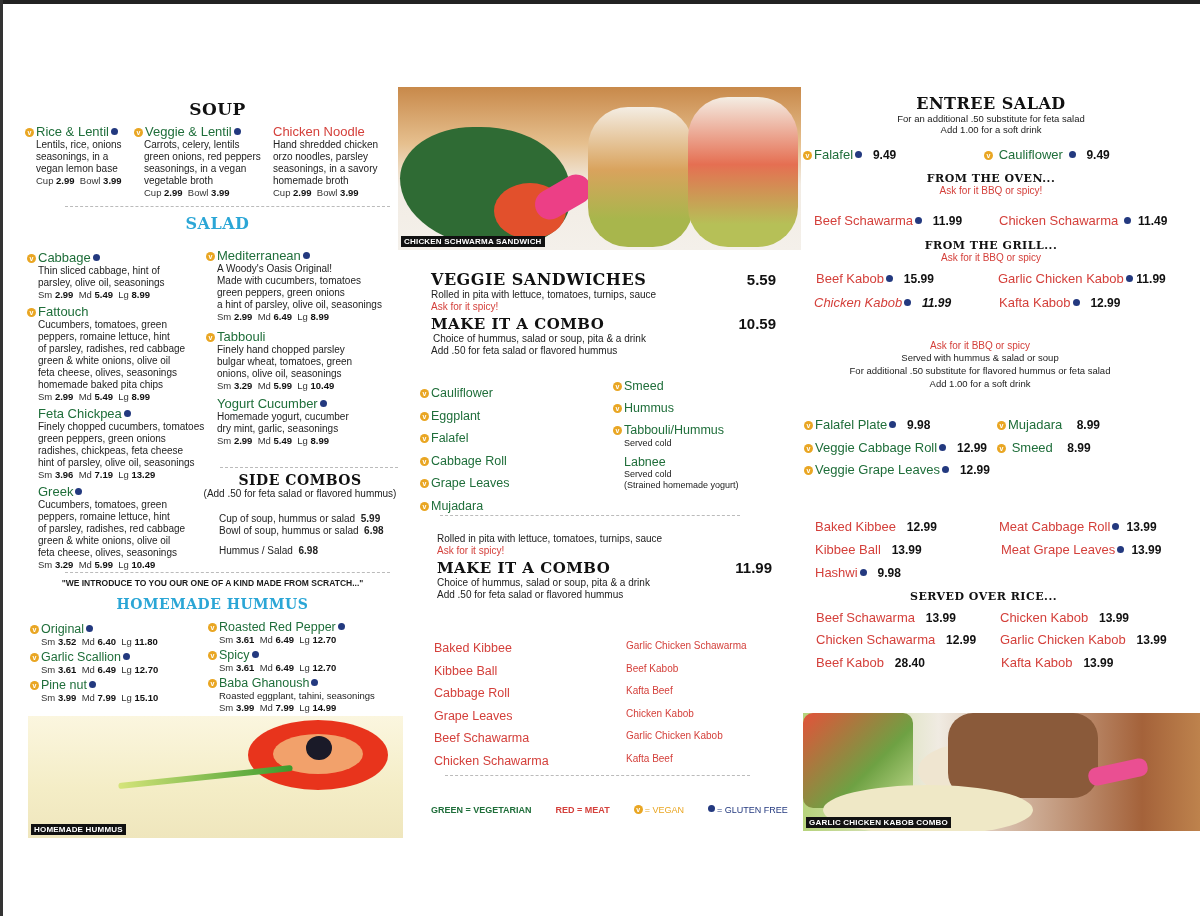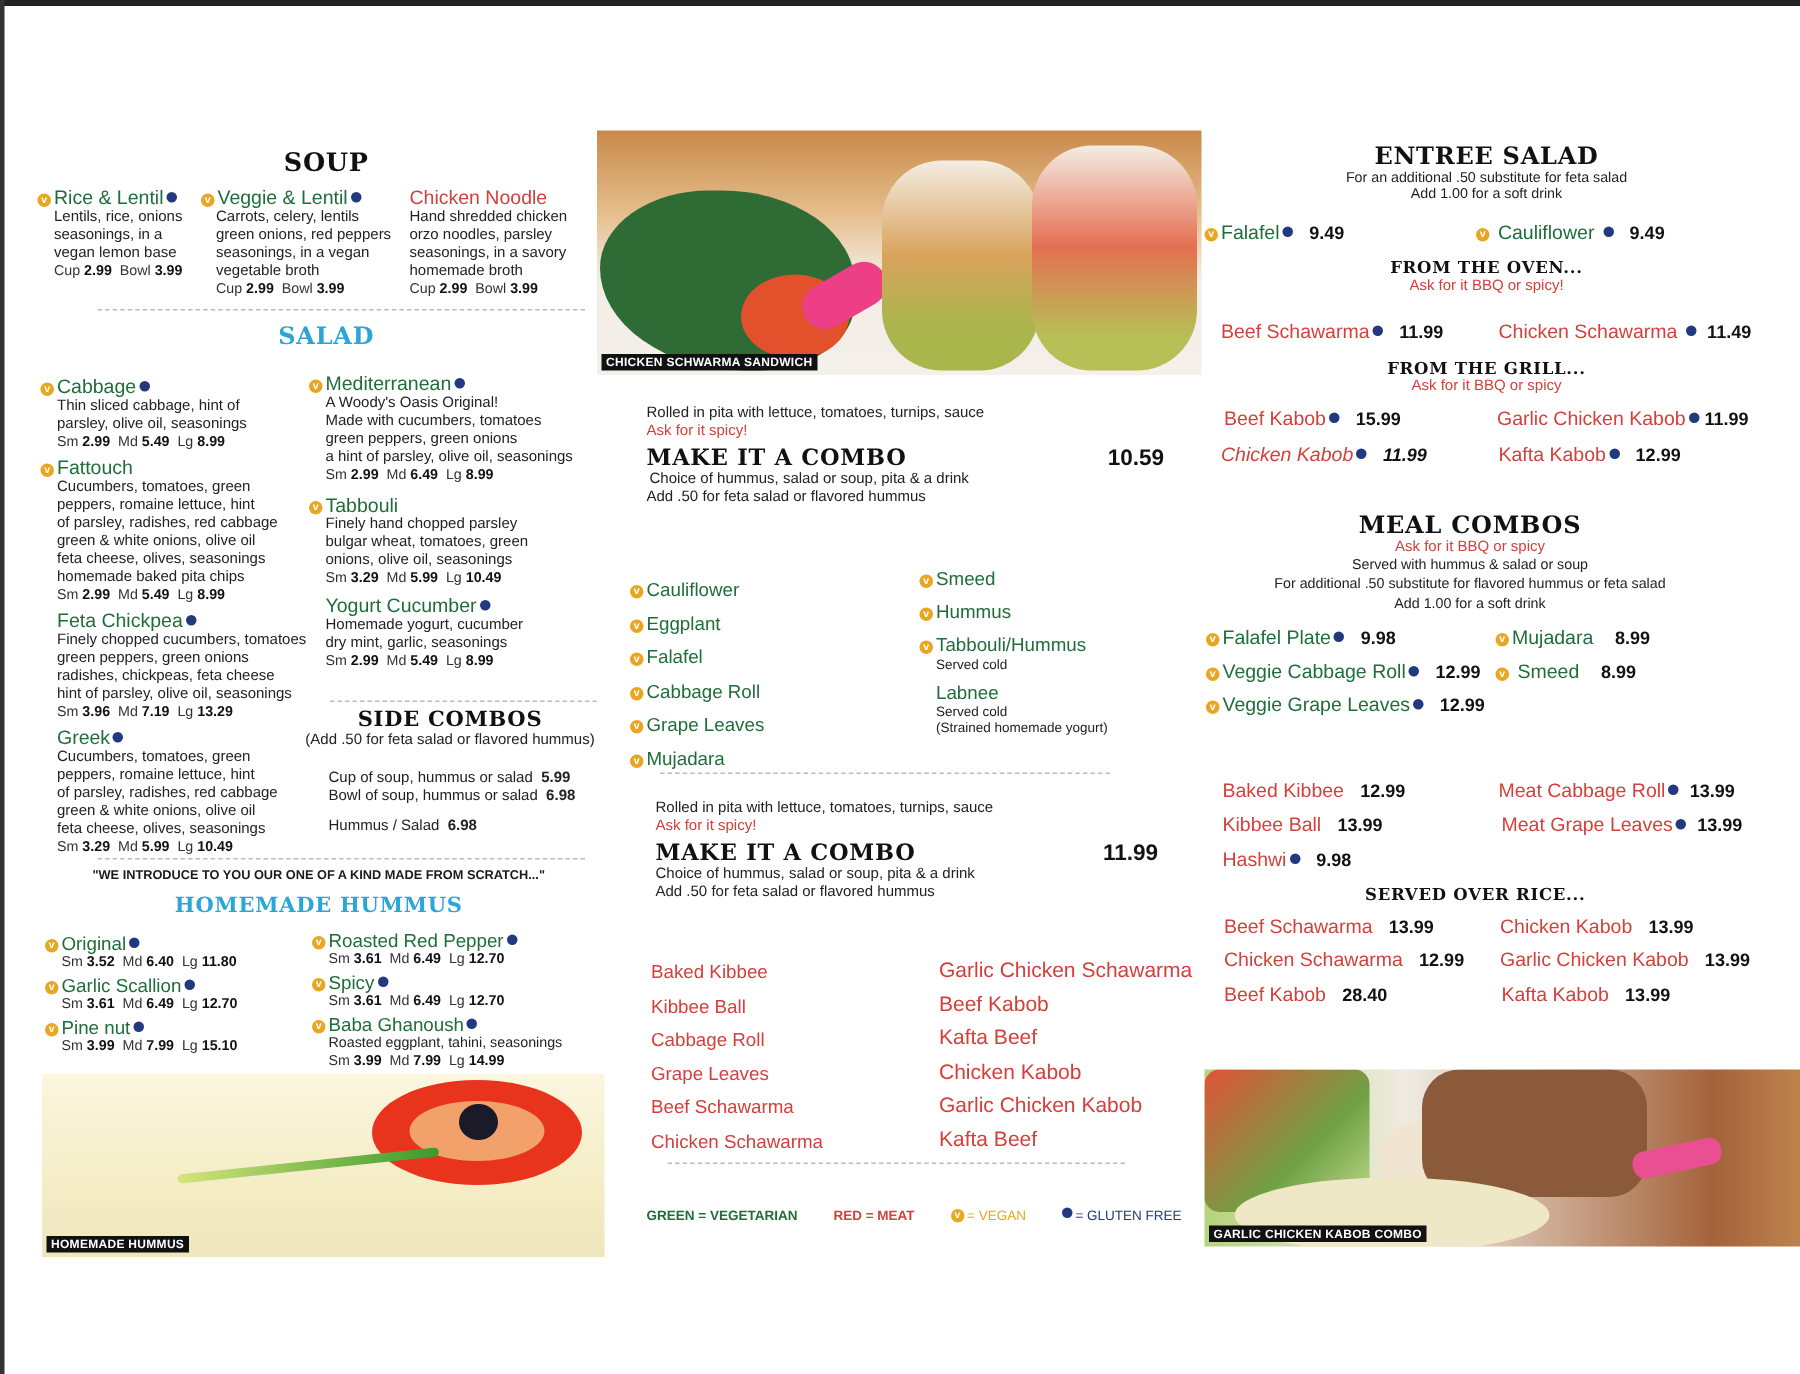--- a/index.html
+++ b/index.html
@@ -205,20 +205,24 @@
 <div class="photo" style="left:398px;top:87px;width:403px;height:163px;background:linear-gradient(180deg,#c8894a 0%,#e6c08f 35%,#f2ece4 60%,#f4f0ea 100%);">
   <div style="position:absolute;left:2px;top:40px;width:170px;height:120px;border-radius:45% 55% 40% 60%;background:#2f6b34;"></div>
   <div style="position:absolute;left:96px;top:96px;width:72px;height:56px;border-radius:50%;background:#e2502c;"></div>
   <div style="position:absolute;left:135px;top:95px;width:60px;height:30px;border-radius:15px;background:#ec3f86;transform:rotate(-30deg);"></div>
   <div style="position:absolute;left:190px;top:20px;width:105px;height:140px;border-radius:40px;background:linear-gradient(180deg,#f4ede3,#d9a35d 45%,#a8b64c 80%);"></div>
   <div style="position:absolute;left:290px;top:10px;width:110px;height:150px;border-radius:40px;background:linear-gradient(180deg,#f4ede3,#e56f52 45%,#b6c057 85%);"></div>
   <div class="cap">CHICKEN SCHWARMA SANDWICH</div>
 </div>
 
 <div class="abs" style="left:431px;top:270px;width:345px;">
+  <div style="display:flex;justify-content:space-between;align-items:baseline;">
+    <span class="serif-h h-black" style="font-size:16px;">VEGGIE SANDWICHES</span>
+    <span class="big-pr">5.59</span>
+  </div>
   <div class="desc">Rolled in pita with lettuce, tomatoes, turnips, sauce</div>
   <div class="red-note">Ask for it spicy!</div>
   <div style="display:flex;justify-content:space-between;align-items:baseline;margin-top:3px;">
     <span class="serif-h h-black" style="font-size:15px;">MAKE IT A COMBO</span>
     <span class="big-pr">10.59</span>
   </div>
   <div class="desc" style="padding-left:2px;">Choice of hummus, salad or soup, pita &amp; a drink</div>
   <div class="desc">Add .50 for feta salad or flavored hummus</div>
 </div>
 
@@ -259,21 +263,21 @@
 </div>
 
 <div class="abs meat" style="left:434px;top:637px;width:180px;font-size:12.5px;line-height:22.6px;">
   <div>Baked Kibbee</div>
   <div>Kibbee Ball</div>
   <div>Cabbage Roll</div>
   <div>Grape Leaves</div>
   <div>Beef Schawarma</div>
   <div>Chicken Schawarma</div>
 </div>
-<div class="abs meat" style="left:626px;top:635px;width:175px;font-size:14px;line-height:22.6px;">
+<div class="abs meat" style="left:626px;top:635px;width:175px;font-size:10px;line-height:22.6px;">
   <div>Garlic Chicken Schawarma</div>
   <div>Beef Kabob</div>
   <div>Kafta Beef</div>
   <div>Chicken Kabob</div>
   <div>Garlic Chicken Kabob</div>
   <div>Kafta Beef</div>
 </div>
 
 <div class="dash" style="left:445px;top:775px;width:305px;"></div>
 
@@ -302,21 +306,20 @@
 <div class="abs center" style="left:806px;top:239px;width:370px;">
   <div class="serif-h h-black" style="font-size:11px;">FROM THE GRILL...</div>
   <div class="red-note">Ask for it BBQ or spicy</div>
 </div>
 <div class="abs iname meat" style="left:816px;top:271px;"><span>Beef Kabob</span><span class="gf"></span>&nbsp;&nbsp; <span class="pr">15.99</span></div>
 <div class="abs iname meat" style="left:998px;top:271px;"><span>Garlic Chicken Kabob</span><span class="gf"></span> <span class="pr">11.99</span></div>
 <div class="abs iname meat" style="left:814px;top:295px;font-style:italic;"><span>Chicken Kabob</span><span class="gf"></span>&nbsp;&nbsp; <span class="pr">11.99</span></div>
 <div class="abs iname meat" style="left:999px;top:295px;"><span>Kafta Kabob</span><span class="gf"></span>&nbsp;&nbsp; <span class="pr">12.99</span></div>
 
 <div class="abs center" style="left:790px;top:340px;width:380px;">
-  <div class="serif-h h-black" style="font-size:16px;">MEAL COMBOS</div>
   <div class="red-note">Ask for it BBQ or spicy</div>
   <div class="desc" style="font-size:9.5px;line-height:13px;">Served with hummus &amp; salad or soup</div>
   <div class="desc" style="font-size:9.5px;line-height:13px;">For additional .50 substitute for flavored hummus or feta salad</div>
   <div class="desc" style="font-size:9.5px;line-height:13px;">Add 1.00 for a soft drink</div>
 </div>
 
 <div class="abs iname veg" style="left:804px;top:417px;"><span class="vicon">v</span><span>Falafel Plate</span><span class="gf"></span>&nbsp;&nbsp; <span class="pr">9.98</span></div>
 <div class="abs iname veg" style="left:997px;top:417px;"><span class="vicon">v</span><span>Mujadara</span>&nbsp;&nbsp;&nbsp; <span class="pr">8.99</span></div>
 <div class="abs iname veg" style="left:804px;top:440px;"><span class="vicon">v</span><span>Veggie Cabbage Roll</span><span class="gf"></span>&nbsp;&nbsp; <span class="pr">12.99</span></div>
 <div class="abs iname veg" style="left:997px;top:440px;"><span class="vicon">v</span> <span>Smeed</span>&nbsp;&nbsp;&nbsp; <span class="pr">8.99</span></div>

